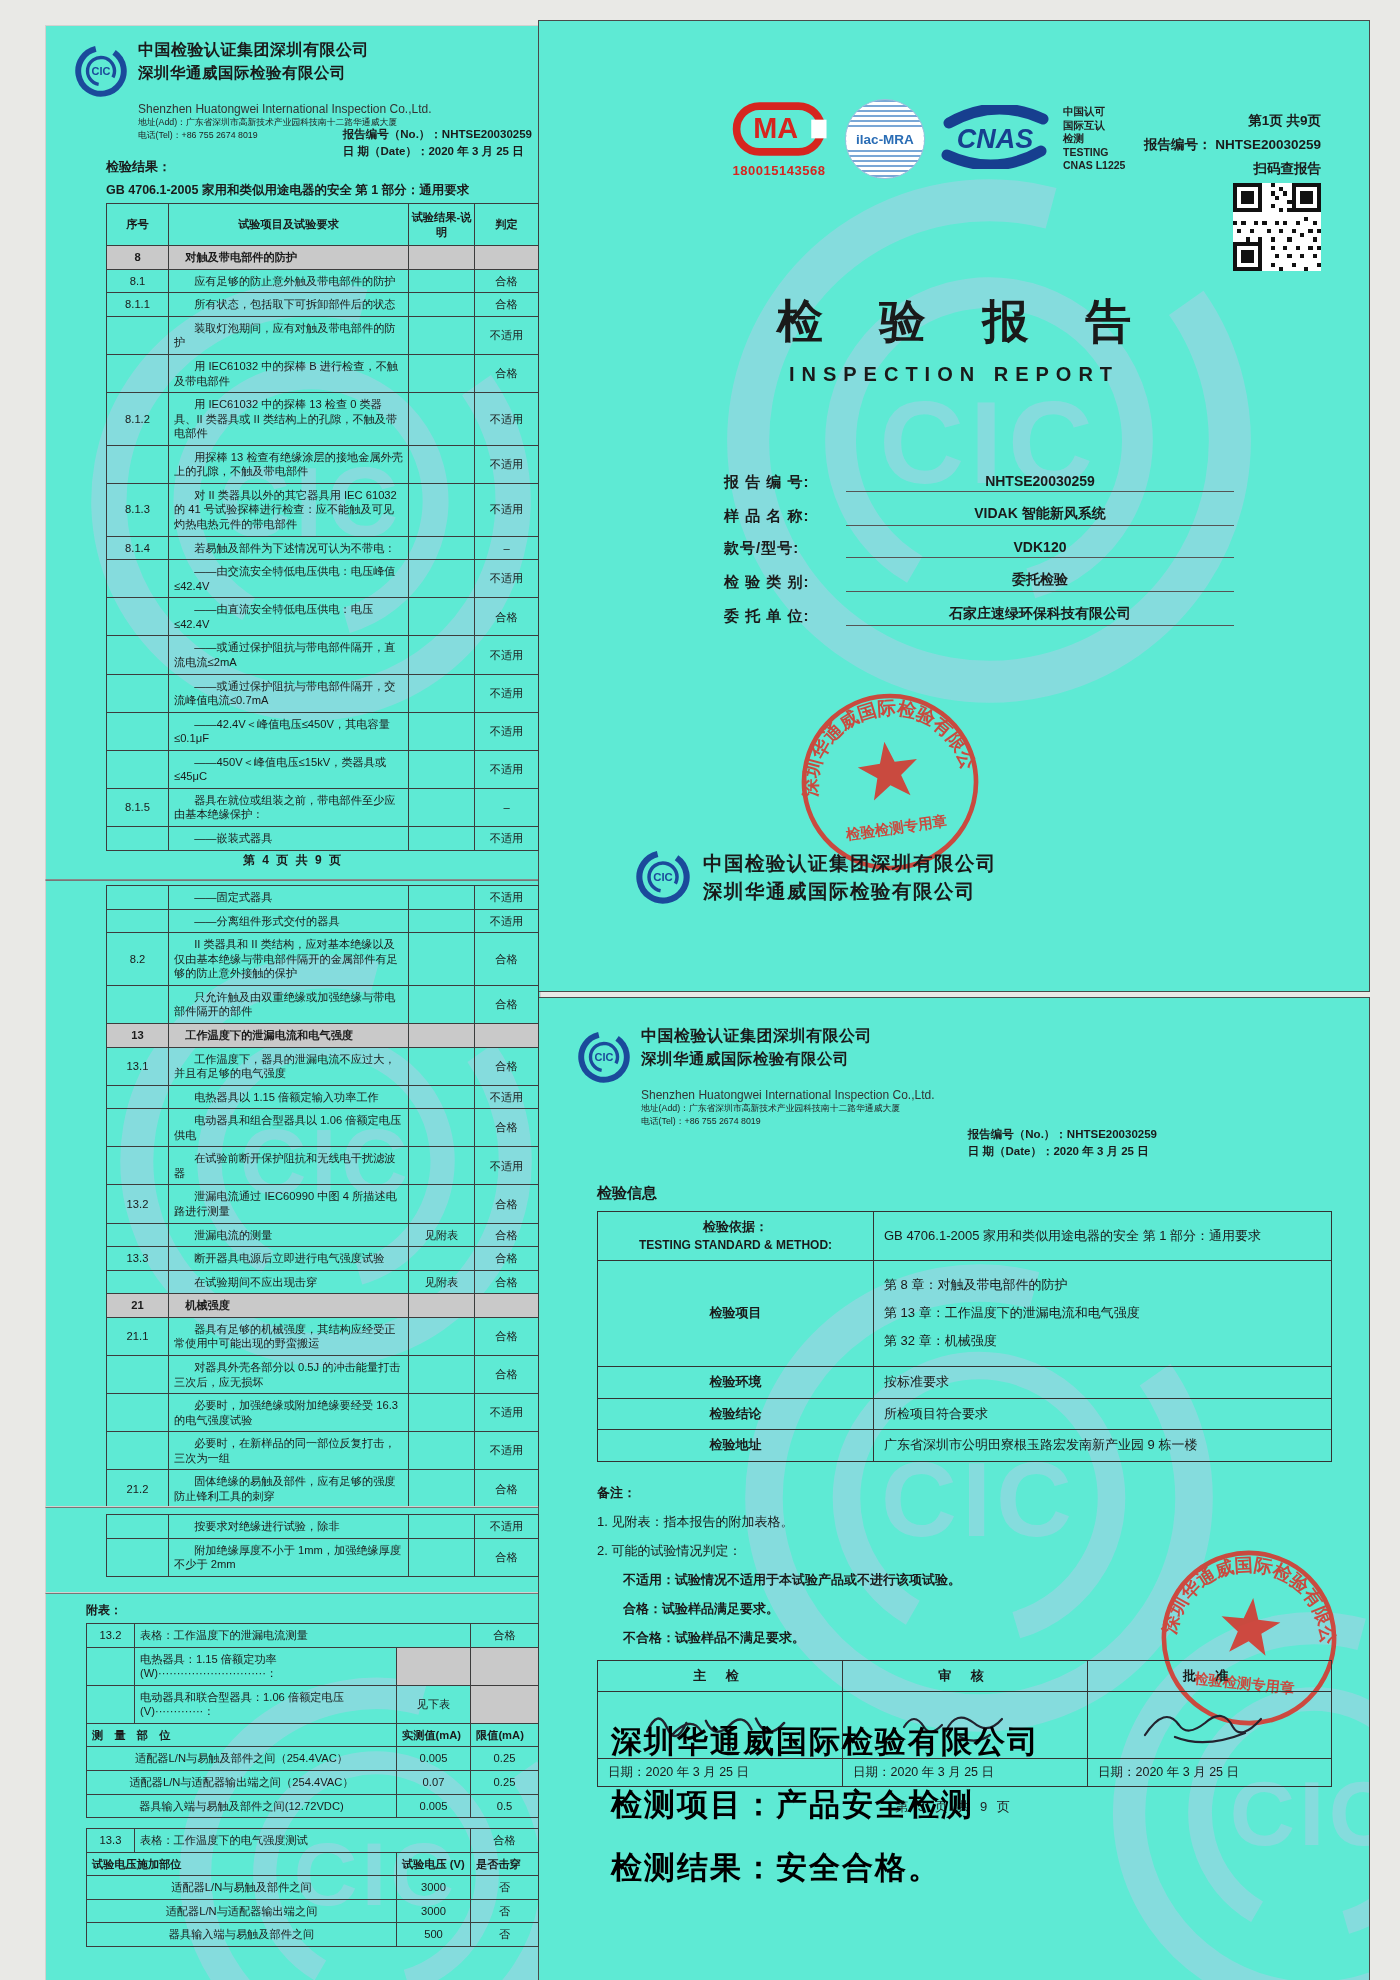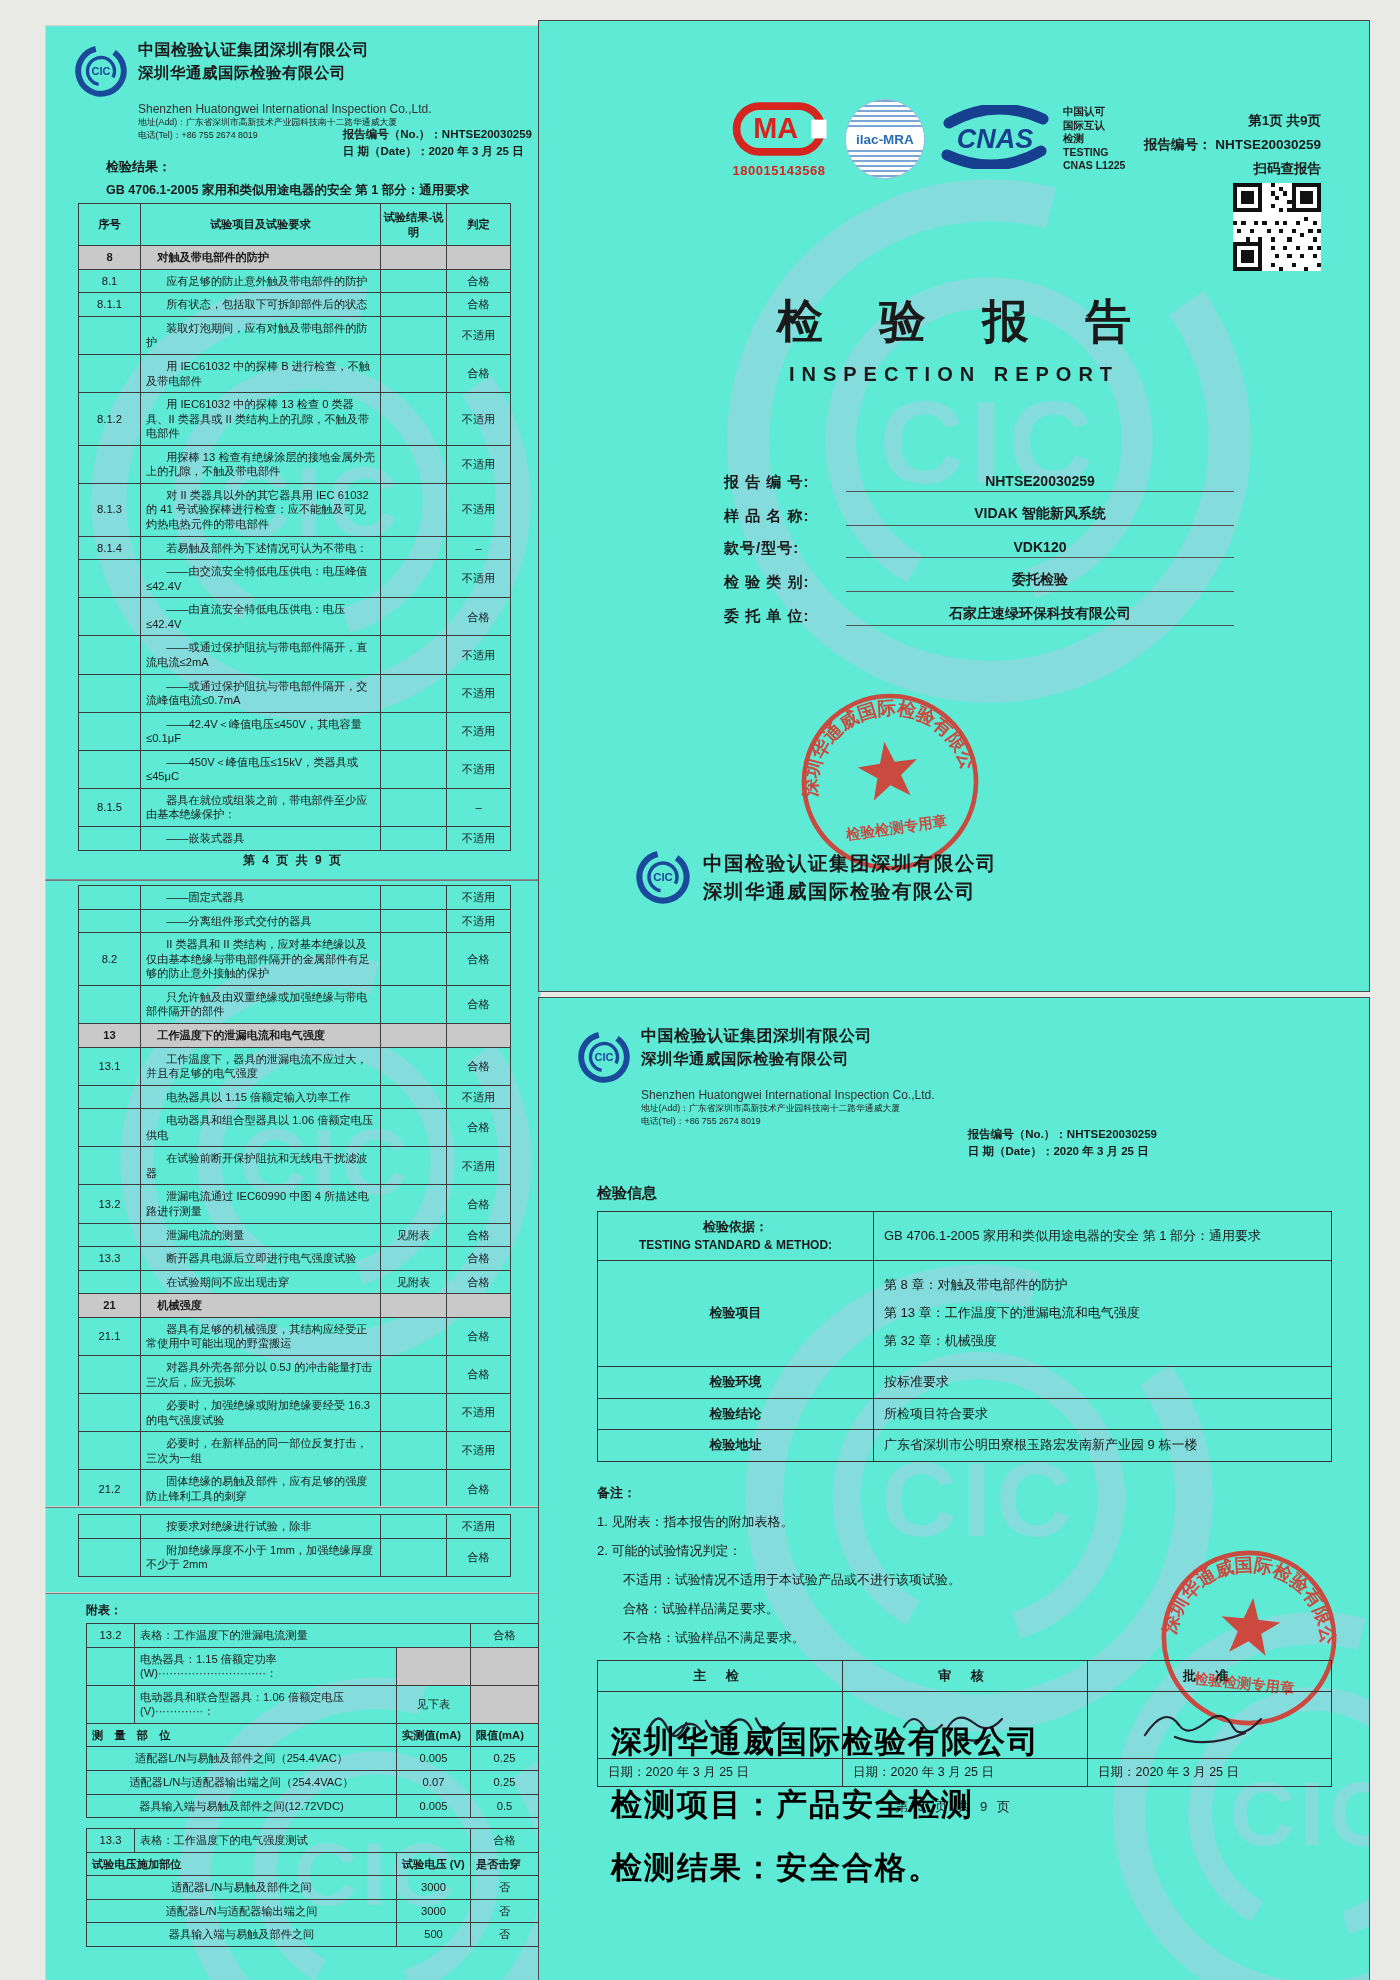--- a/index.html
+++ b/index.html
@@ -21,21 +21,21 @@
   .lhdr{display:flex;align-items:flex-start;padding:14px 6px 0 28px;}
   .lhdr .ciclogo{width:54px;height:54px;flex:0 0 54px;margin-top:4px;}
   .lhdr .ht{margin-left:10px;}
   .lhdr .cn1{font-size:16px;font-weight:bold;letter-spacing:.5px;}
   .lhdr .cn2{font-size:15.5px;font-weight:bold;letter-spacing:.5px;margin-top:2px;}
   .lhdr .en{font-size:12px;color:#333;margin-top:18px;}
   .lhdr .ad{font-size:8.8px;color:#222;margin-top:1px;}
   .rptmeta{position:absolute;right:8px;top:100px;font-size:11.5px;font-weight:bold;line-height:17px;text-align:left;}
   .results-label{font-size:13px;font-weight:bold;margin:16px 0 6px 60px;}
   .std-line{font-size:12.5px;font-weight:bold;margin:0 0 4px 60px;}
-  .ltab{border-collapse:collapse;margin-left:32px;width:432px;table-layout:fixed;position:relative;z-index:2;}
+  .ltab{border-collapse:collapse;margin-left:60px;width:432px;table-layout:fixed;position:relative;z-index:2;}
   .ltab td,.ltab th{border:1px solid #3c3c3c;padding:4px 5px;font-size:11.2px;line-height:1.3;vertical-align:middle;}
   .ltab th{font-weight:bold;text-align:center;padding:6px 2px;}
   .c-no{text-align:center;}
   .c-desc{text-indent:1.8em;}
   .c-note,.c-verdict{text-align:center;}
   tr[data-variant="sec"] td{background:#c9c9c9;font-weight:bold;}
   tr[data-variant="sec"] .c-desc{text-indent:1em;}
   td[data-fill="g"]{background:#c9c9c9;}
   .lfooter{position:absolute;left:0;right:0;bottom:10px;text-align:center;font-size:12px;font-weight:bold;letter-spacing:2px;z-index:2;}
   .annex-label{font-size:12px;font-weight:bold;margin:8px 0 4px 40px;}
@@ -72,21 +72,21 @@
   .ihdr{padding:28px 6px 0 38px;}
   .imeta{position:absolute;right:212px;top:128px;font-size:11.5px;font-weight:bold;line-height:17px;}
   .isec{font-size:15px;font-weight:bold;margin:56px 0 8px 58px;}
   .itab{border-collapse:collapse;margin-left:58px;width:734px;table-layout:fixed;position:relative;z-index:2;}
   .itab td{border:1px solid #333;padding:6px 10px;font-size:13px;line-height:1.45;vertical-align:middle;}
   .itab .ilab{text-align:center;font-weight:bold;}
   .itab .ilab .en{font-size:12px;}
   .items-cell div{margin:9px 0;}
   .notes{margin:16px 0 0 58px;font-size:13px;line-height:29px;position:relative;z-index:2;}
   .notes .tt{font-weight:bold;}
-  .note-line[data-variant="ind"]{margin-left:26px;}
+  .note-line[data-variant="ind"]{margin-left:26px;font-weight:bold;}
   .aptab{border-collapse:collapse;margin-left:58px;margin-top:8px;width:734px;table-layout:fixed;position:relative;z-index:2;}
   .aptab td{border:1px solid #333;font-size:13px;padding:4px 10px;}
   .aptab .aph{text-align:center;font-weight:bold;letter-spacing:8px;padding:6px 0;}
   .aptab .sigcell{height:58px;text-align:center;vertical-align:middle;}
   .aptab .datecell{font-size:12.5px;padding:5px 10px;}
   .ipfoot{position:absolute;left:0;right:0;top:800px;text-align:center;font-size:13px;letter-spacing:3px;z-index:1;color:#222;}
   .bigtext{position:absolute;left:72px;top:712px;z-index:3;font-size:31px;font-weight:bold;letter-spacing:2px;line-height:63px;color:#000;}
 </style>
 </head>
 <body>

